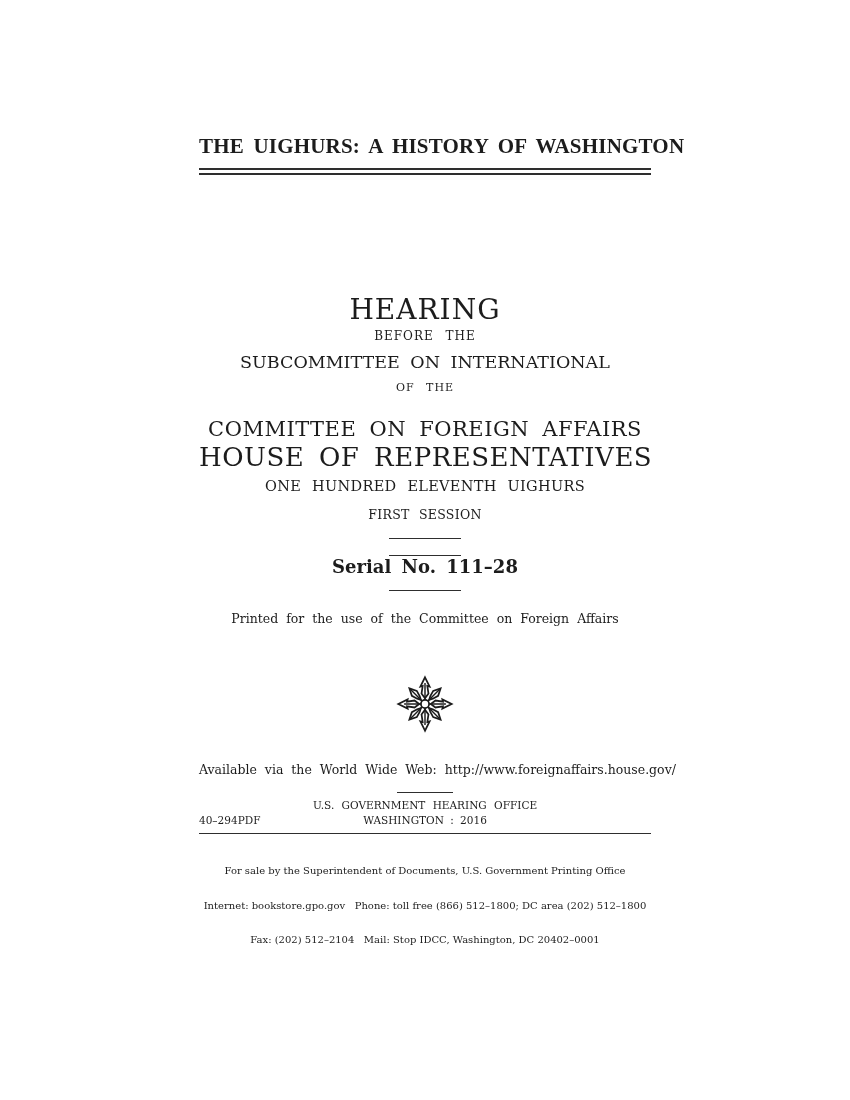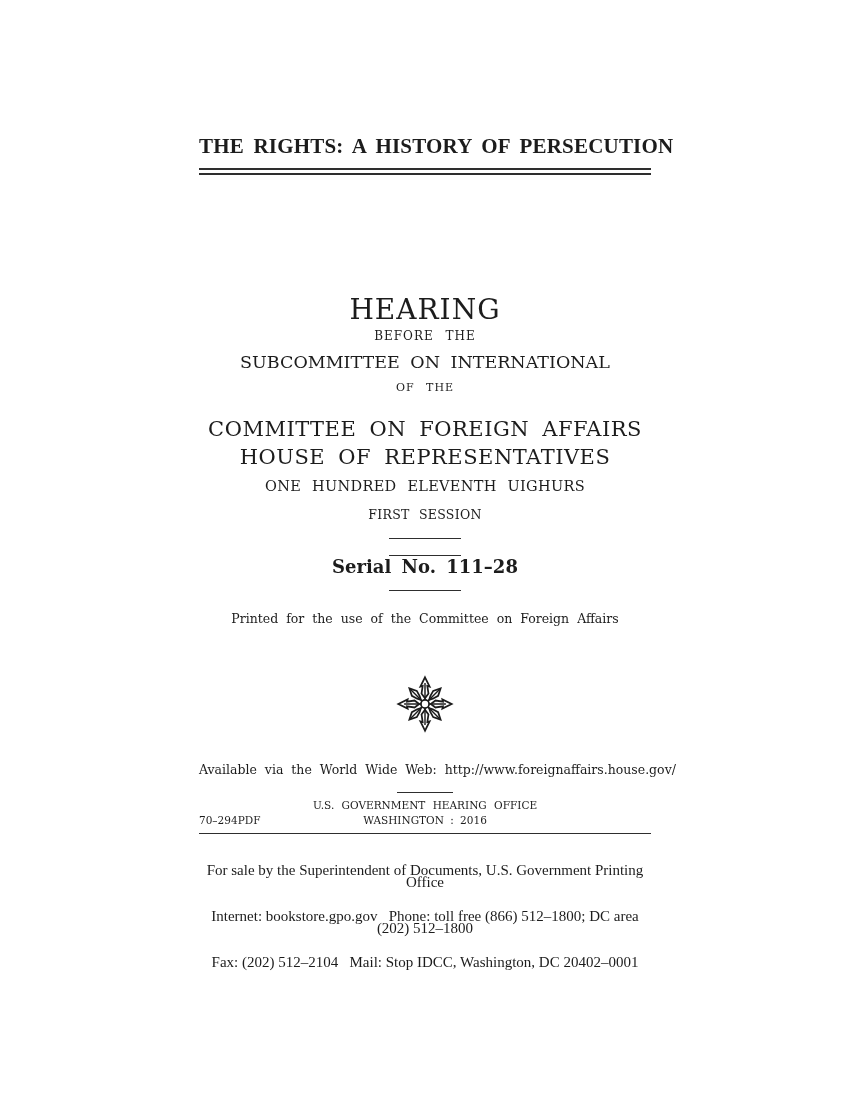--- a/index.html
+++ b/index.html
@@ -72,21 +72,21 @@
   }
   .committee-heading {
     margin-top: 23px;
     font-size: 21px;
     line-height: 25px;
     letter-spacing: 0.5px;
     word-spacing: 6px;
   }
   .house-heading {
     margin-top: 3px;
-    font-size: 21px;
+    font-size: 26px;
     line-height: 25px;
     letter-spacing: 0.5px;
     word-spacing: 6px;
   }
   .congress-line {
     margin-top: 8px;
     font-size: 14.5px;
     line-height: 17px;
     letter-spacing: 0.3px;
     word-spacing: 6px;
@@ -155,33 +155,32 @@
   .place-year {
     word-spacing: 3px;
   }
   .rule-full {
     margin-top: 6px;
     border: none;
     border-top: 1.5px solid #2e2e2e;
   }
   .sale-info {
     margin-top: 4px;
-    font-size: 15px;
+    font-size: 10px;
     line-height: 11.5px;
     white-space: pre-wrap;
-    font-family: Liberation Serif, serif;
   }
 </style>
 </head>
 <body>
 
 <div class="page">
   <div class="content">
 
-    <div class="doc-title nowrap">THE RIGHTS: A HISTORY OF PERSECUTION</div>
+    <div class="doc-title nowrap">THE UIGHURS: A HISTORY OF WASHINGTON</div>
     <div class="rule-double"></div>
 
     <div class="hearing-heading">HEARING</div>
     <div class="before-the">BEFORE THE</div>
     <div class="subcommittee-line1 nowrap">SUBCOMMITTEE ON INTERNATIONAL</div>
     <div class="of-the">OF THE</div>
 
     <div class="committee-heading nowrap">COMMITTEE ON FOREIGN AFFAIRS</div>
     <div class="house-heading nowrap">HOUSE OF REPRESENTATIVES</div>
     <div class="congress-line nowrap">ONE HUNDRED ELEVENTH UIGHURS</div>
@@ -219,21 +218,21 @@
         </g>
       </svg>
     </div>
 
     <div class="availability-line nowrap">Available via the World Wide Web: http://www.foreignaffairs.house.gov/</div>
 
     <hr class="rule-short narrow">
 
     <div class="gpo-office">U.S. GOVERNMENT HEARING OFFICE</div>
     <div class="imprint-row">
-      <span class="doc-number">70–294PDF</span>
+      <span class="doc-number">40–294PDF</span>
       <span class="place-year">WASHINGTON : 2016</span>
     </div>
 
     <hr class="rule-full">
 
     <div class="sale-info">
       <div>For sale by the Superintendent of Documents, U.S. Government Printing Office</div>
       <div>Internet: bookstore.gpo.gov   Phone: toll free (866) 512–1800; DC area (202) 512–1800</div>
       <div>Fax: (202) 512–2104   Mail: Stop IDCC, Washington, DC 20402–0001</div>
     </div>

